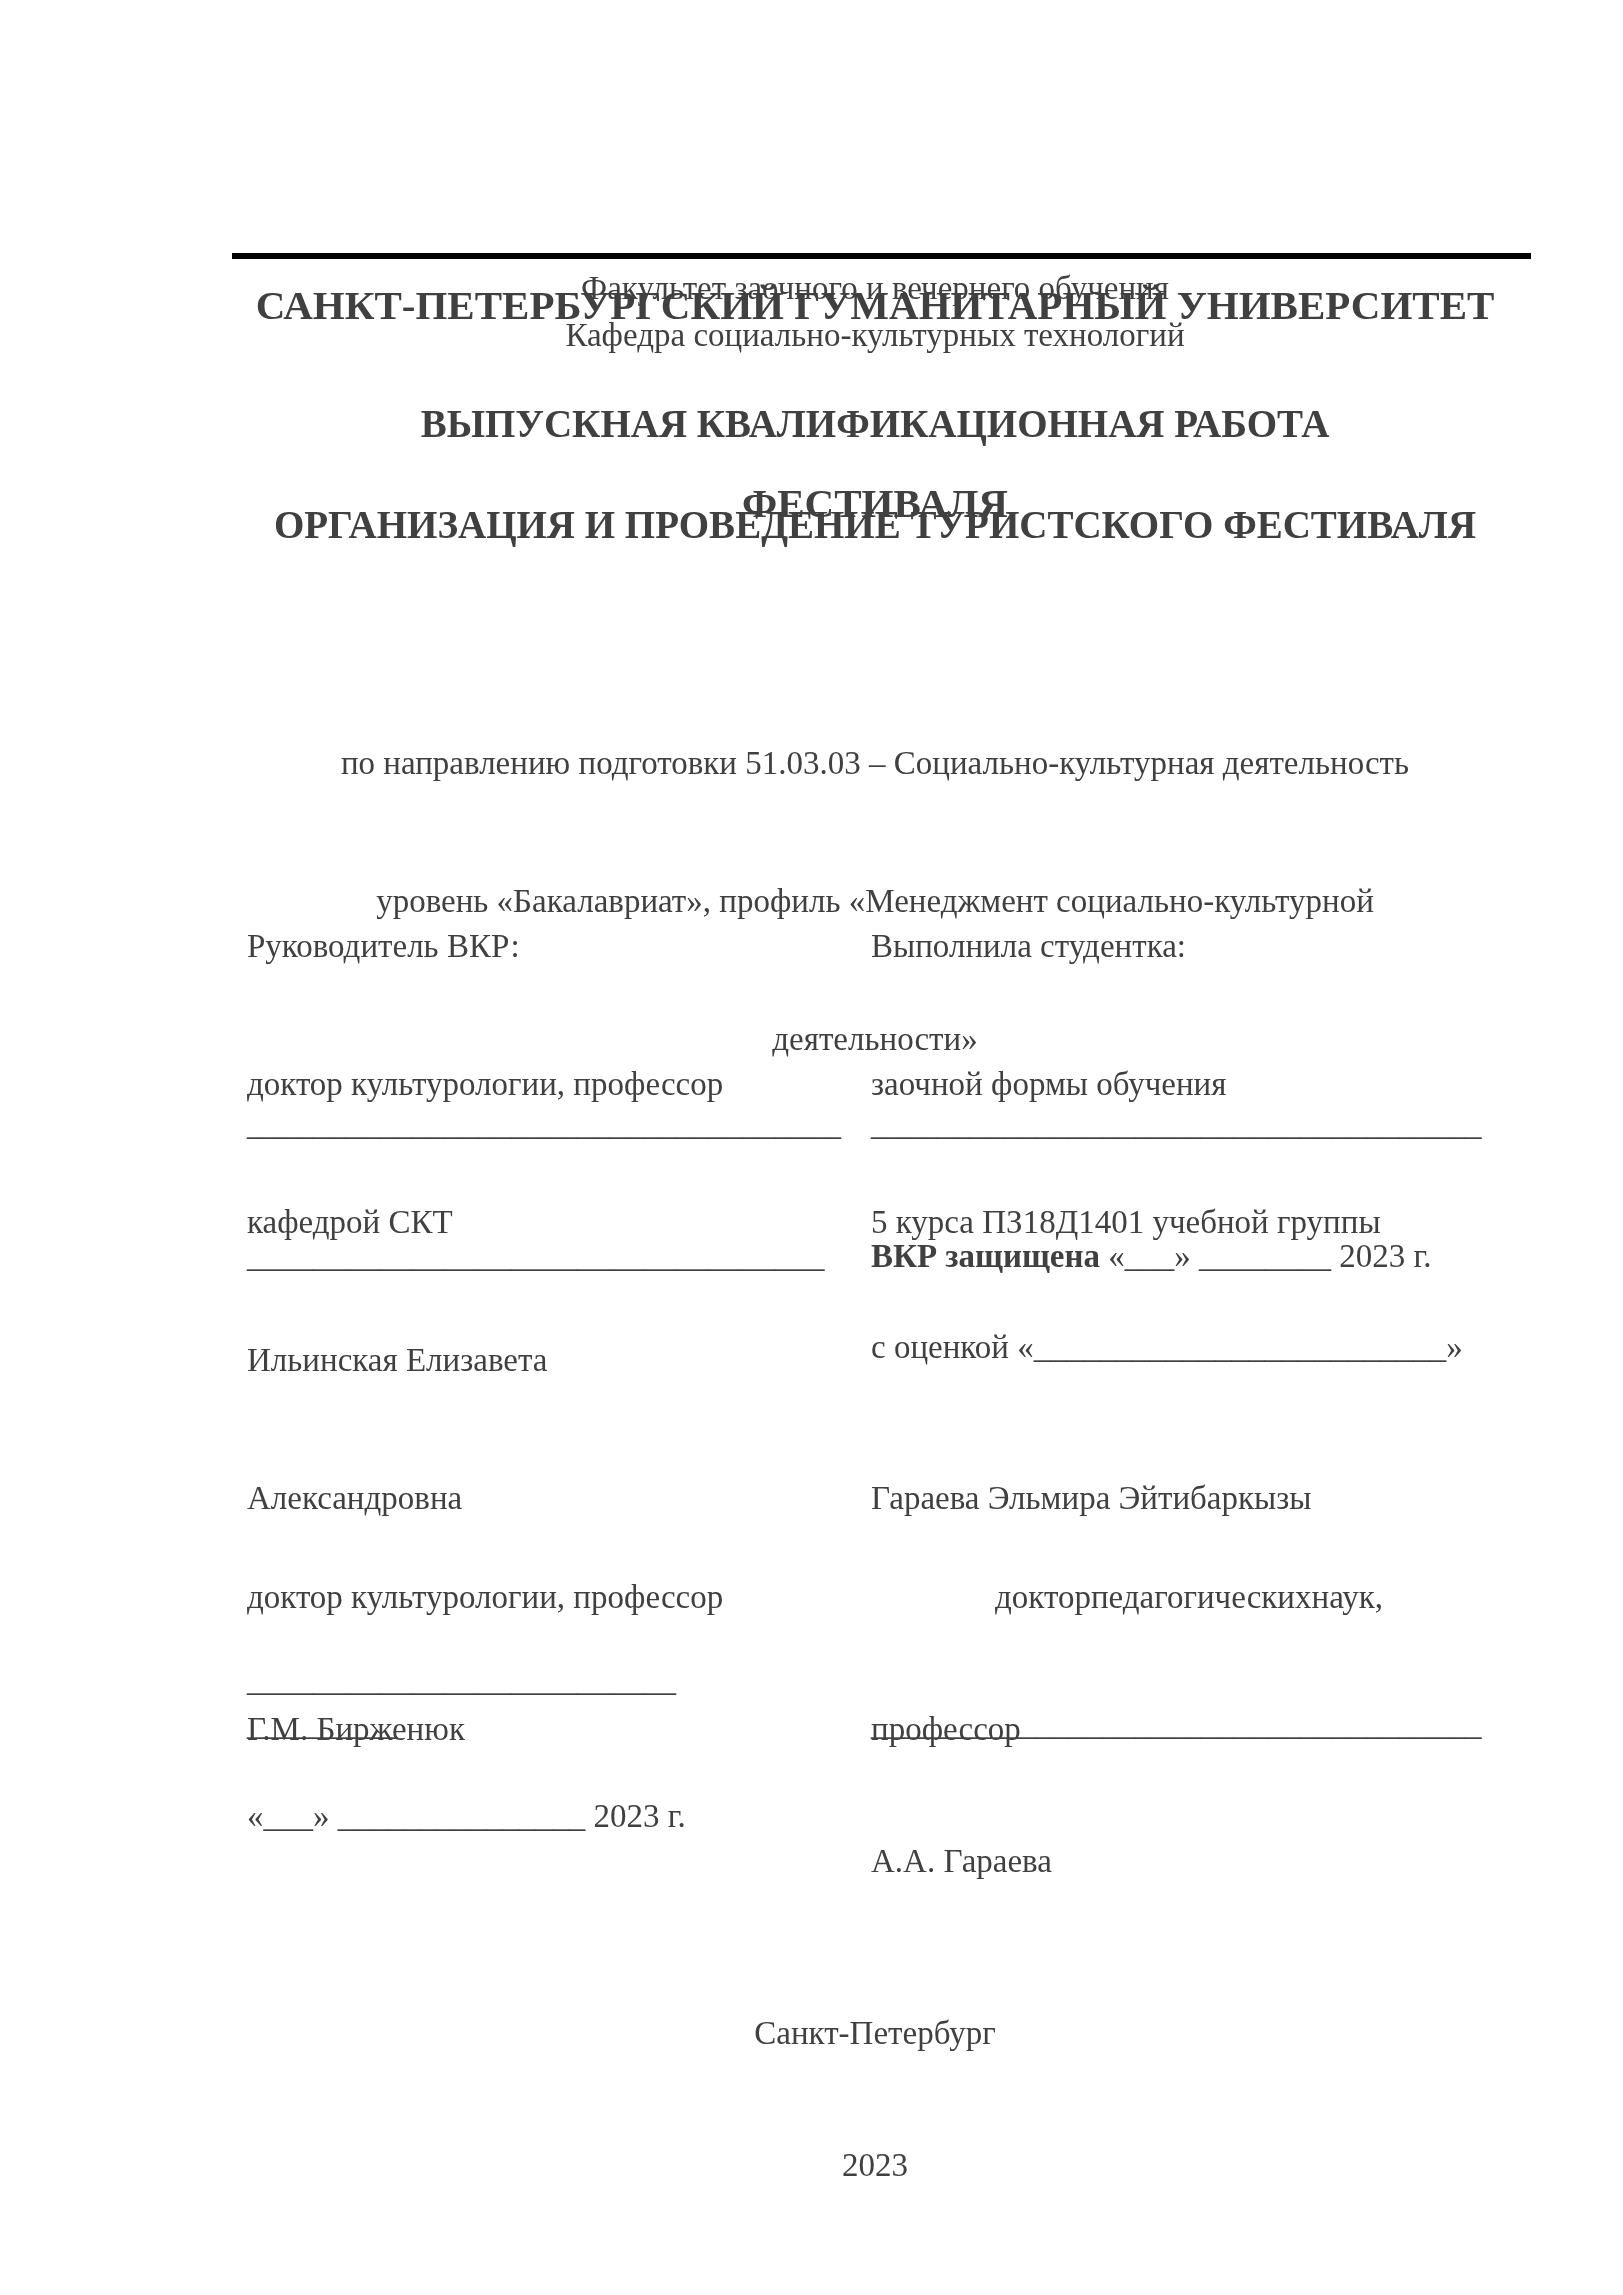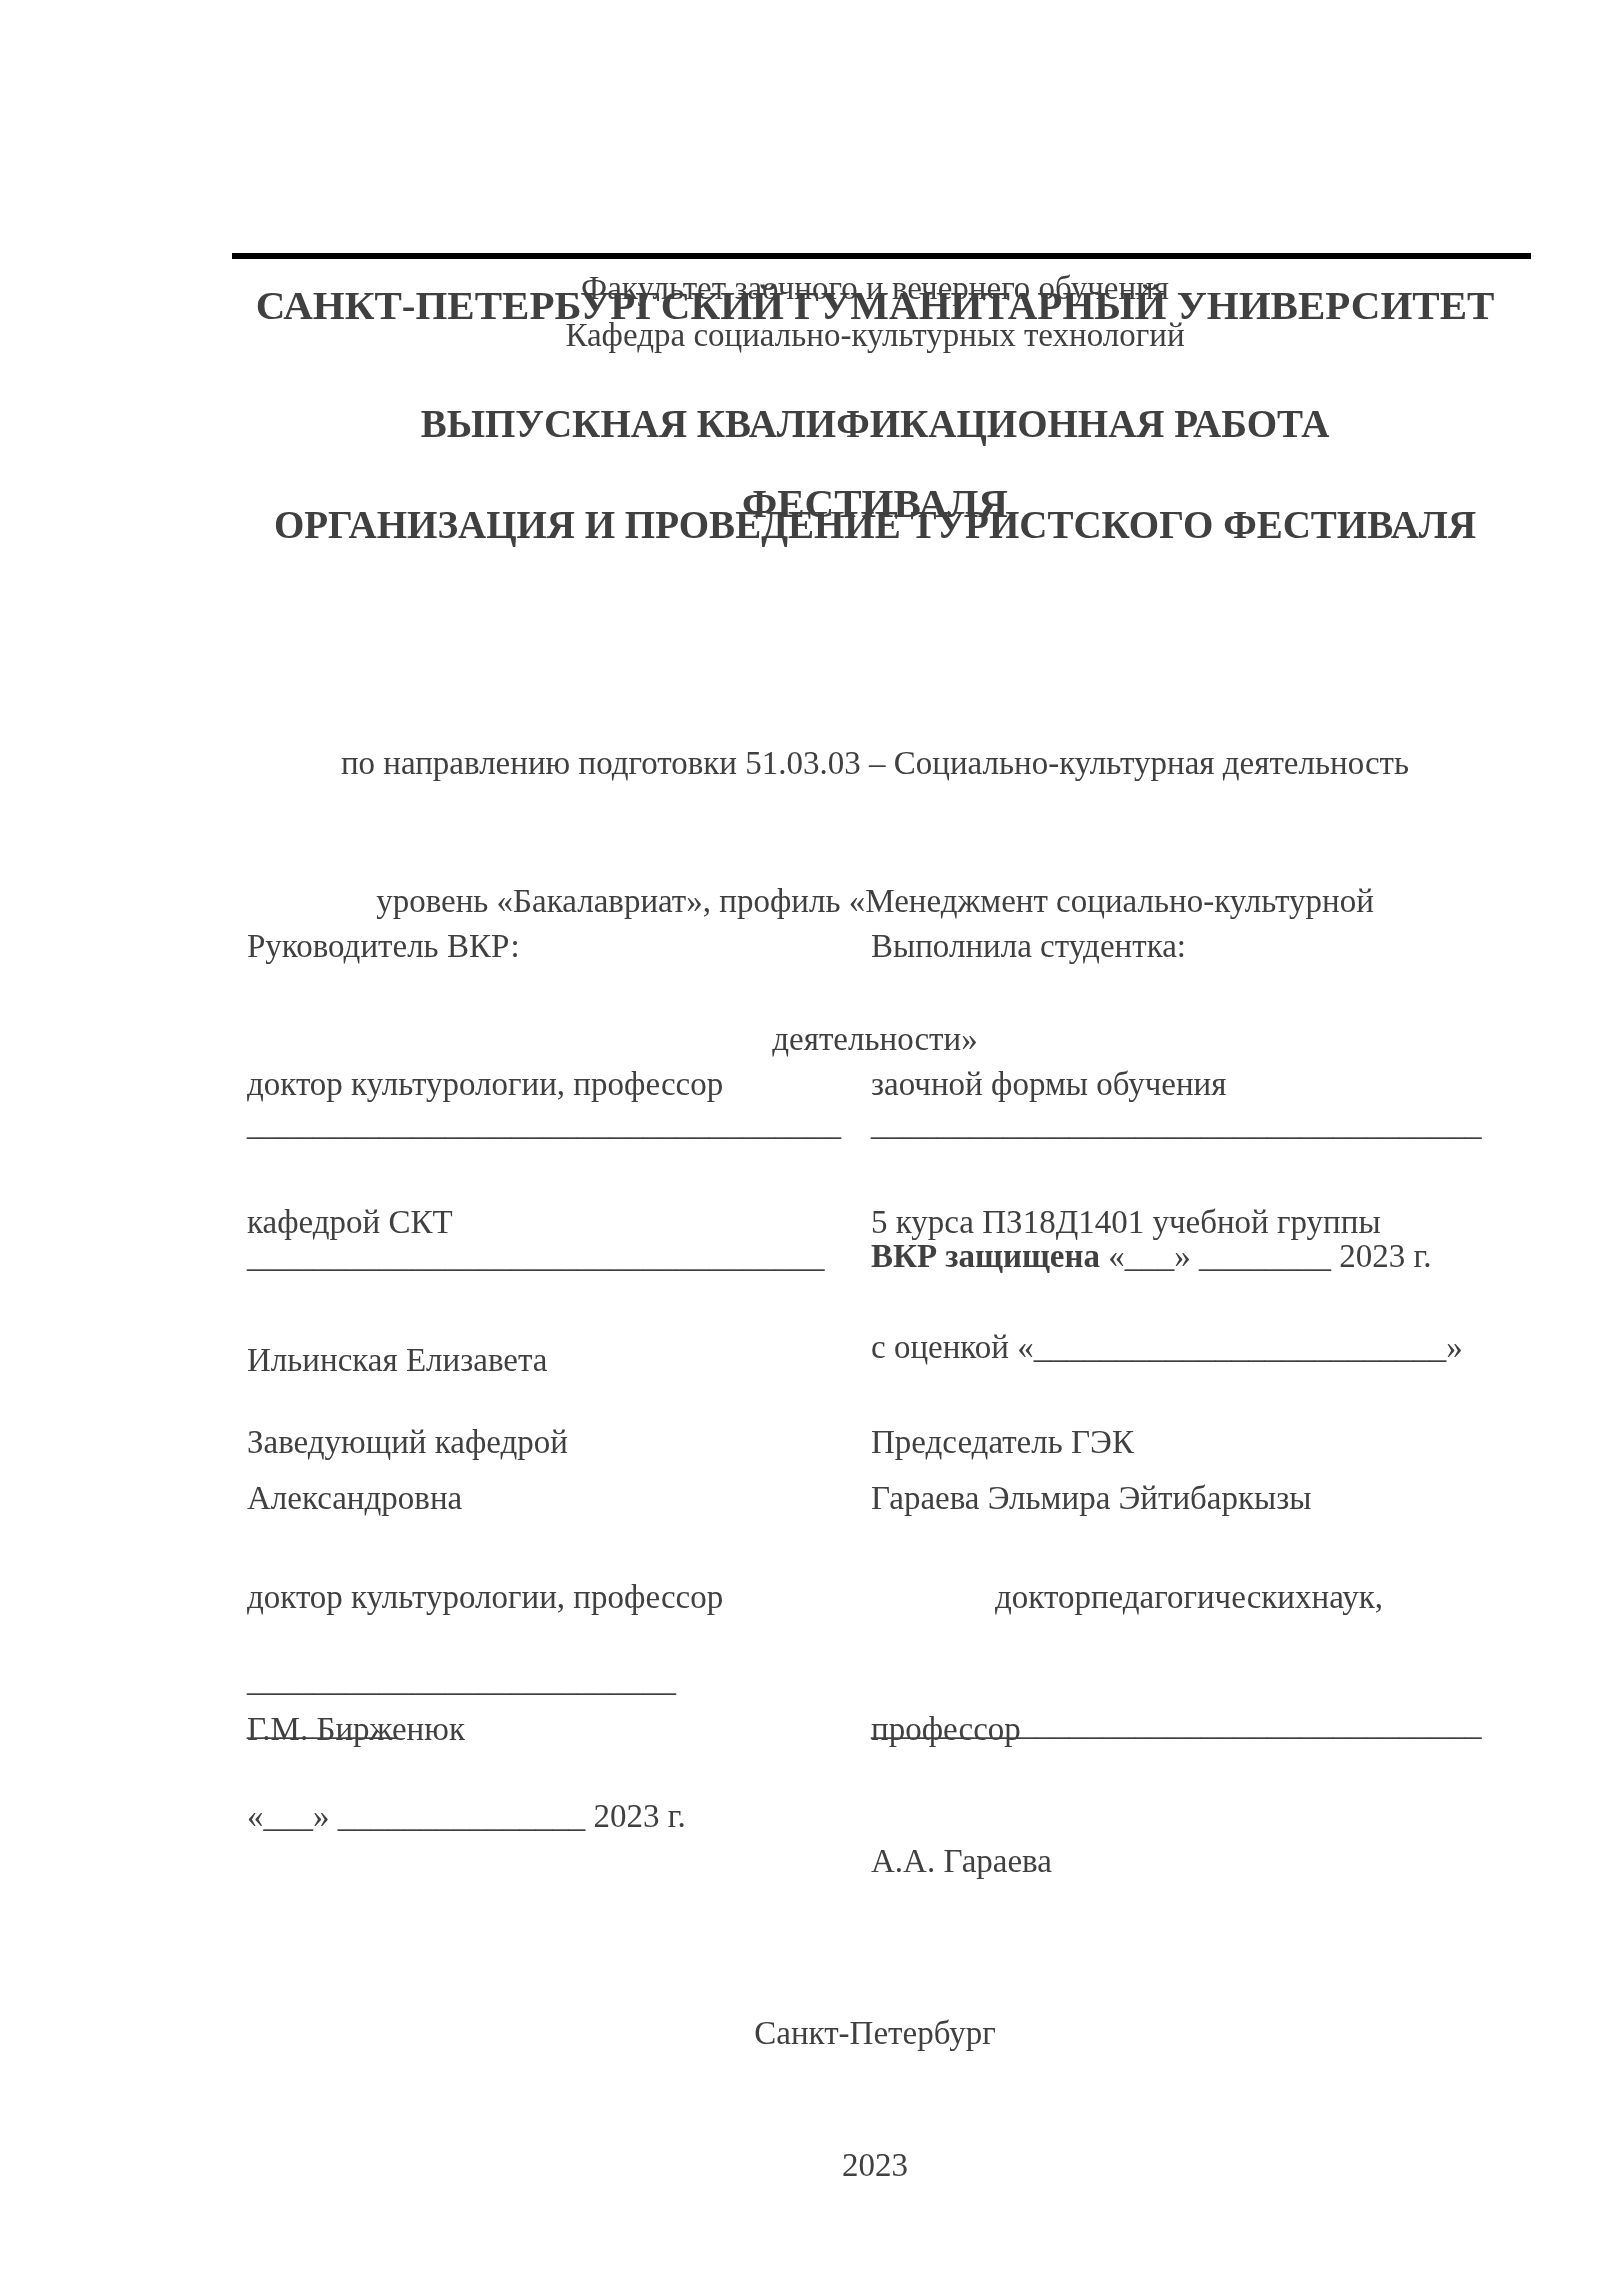--- a/index.html
+++ b/index.html
@@ -85,24 +85,20 @@
 
   <div class="row" style="top:1233px">
     <div class="col-l">___________________________________</div>
     <div class="col-r"><span class="bold">ВКР защищена</span><span> «___» ________ 2023 г.</span></div>
   </div>
 
   <div class="row" style="top:1324px">
     <div class="col-r">с оценкой «_________________________»</div>
   </div>
 
-  <div class="row" style="top:1419px">
-    <div class="col-l">Заведующий кафедрой</div>
-    <div class="col-r">Председатель ГЭК</div>
-  </div>
 
   <div class="row lh56" style="top:1487px">
     <div class="col-l">
       <div>доктор культурологии, профессор</div>
       <div>Г.М. Бирженюк</div>
     </div>
     <div class="col-r">
       <div class="jline">
         <span>доктор</span>
         <span>педагогических</span>

